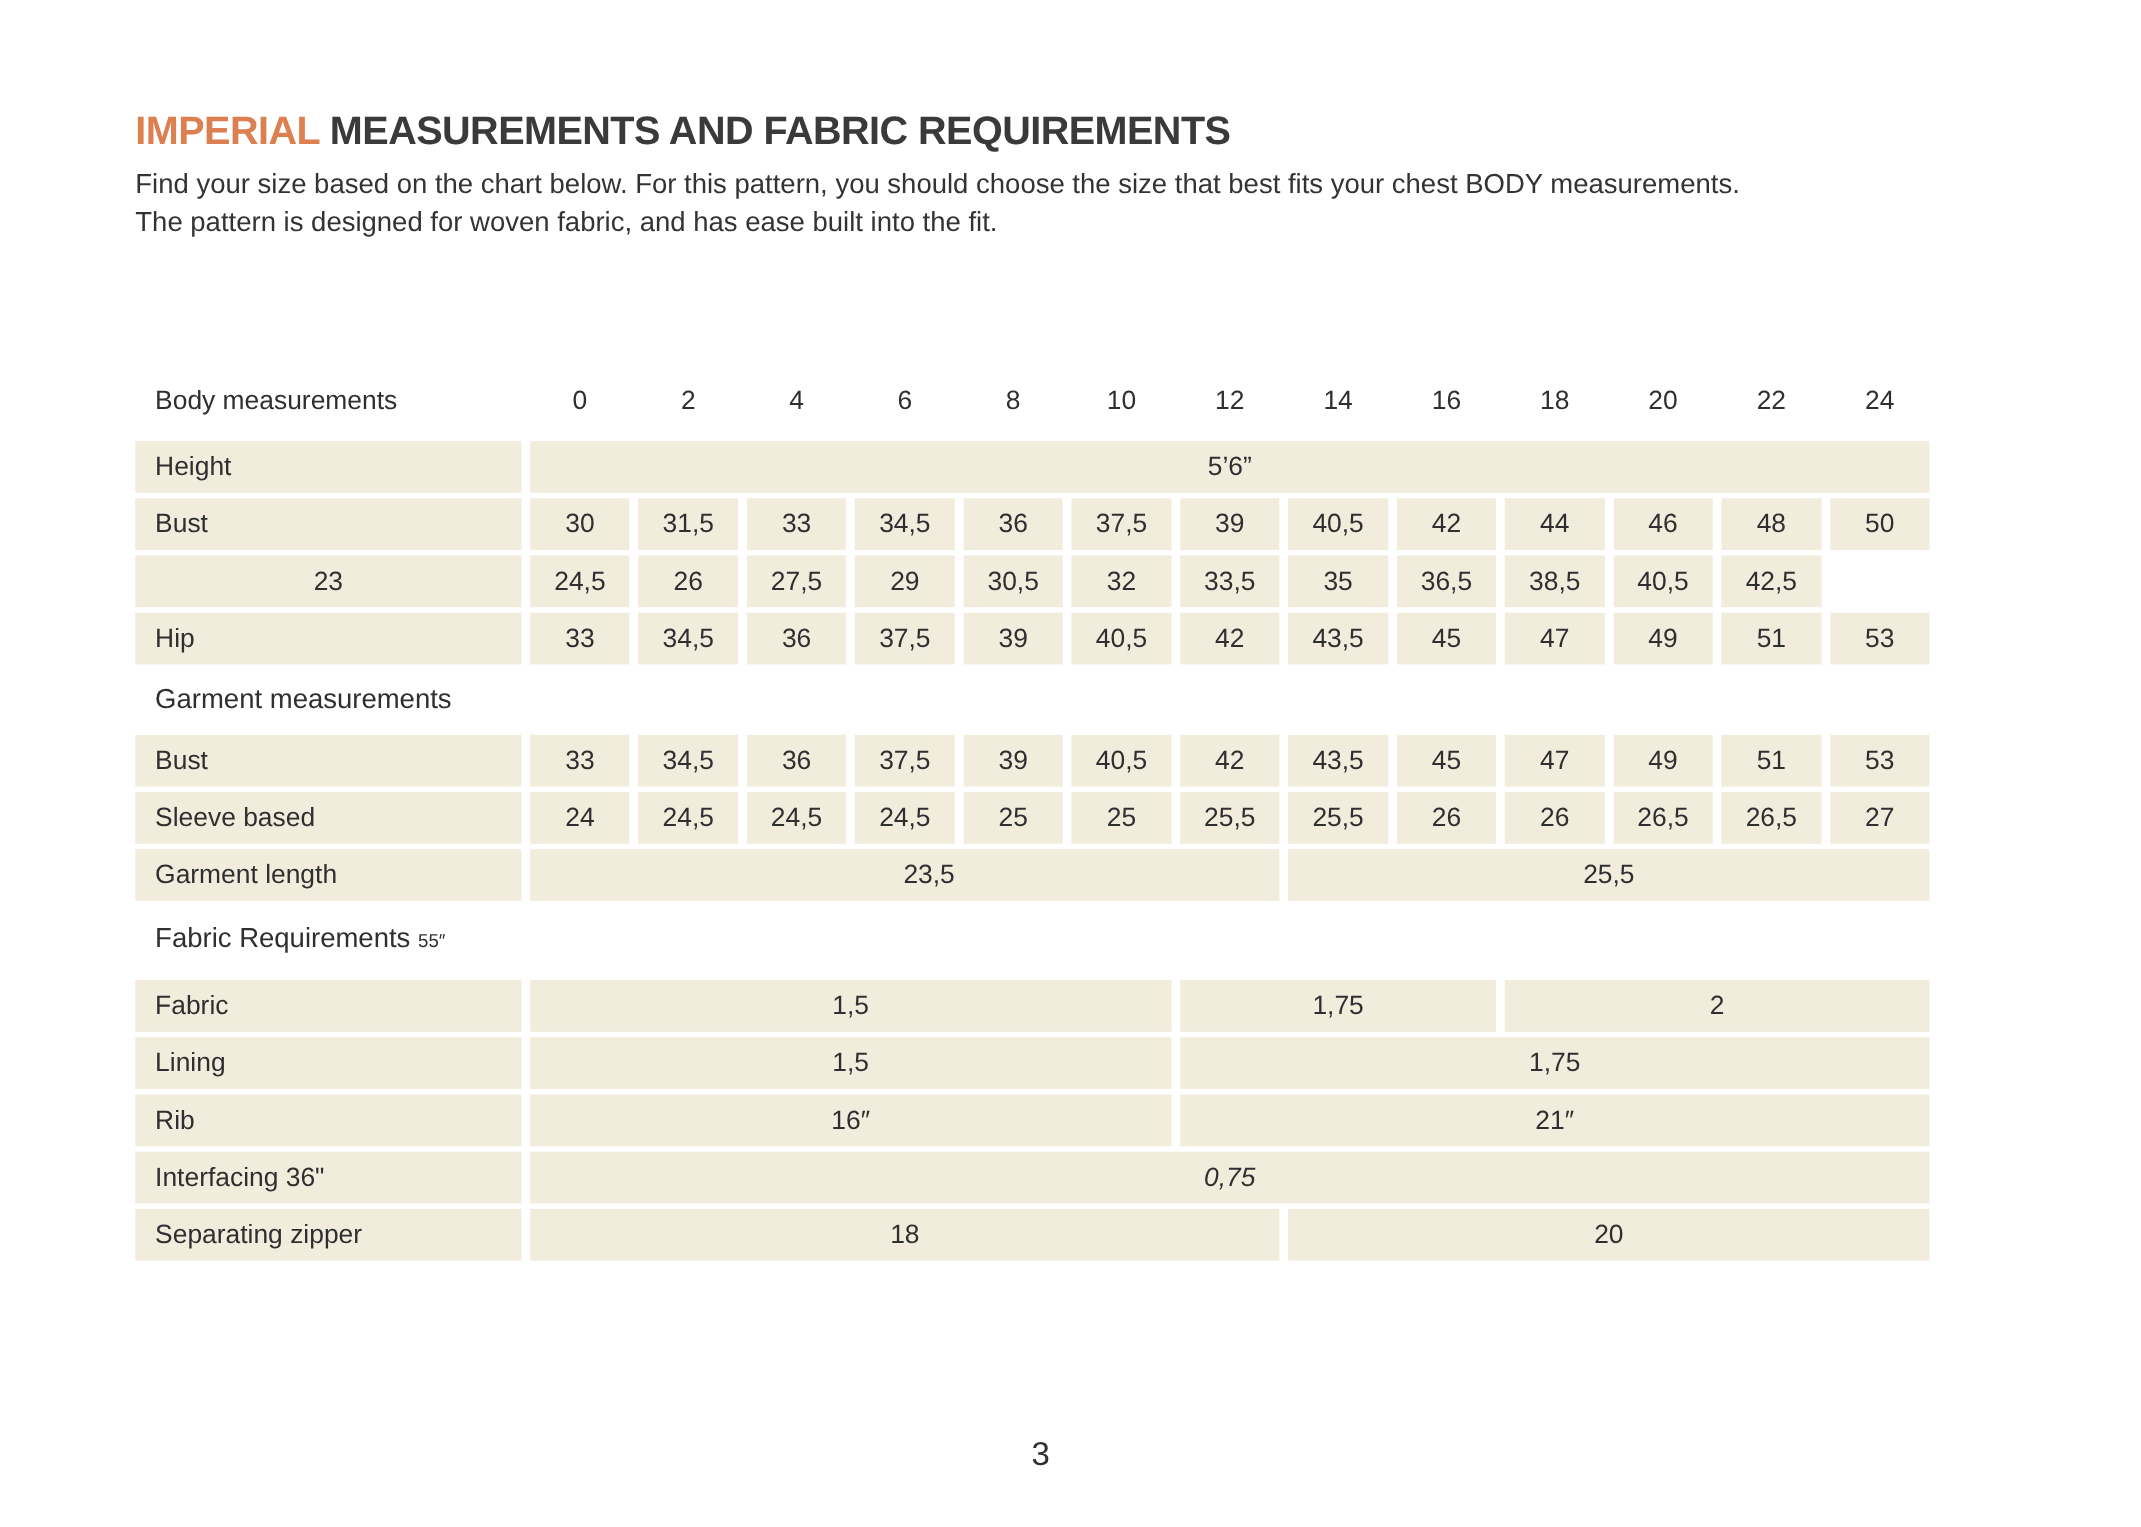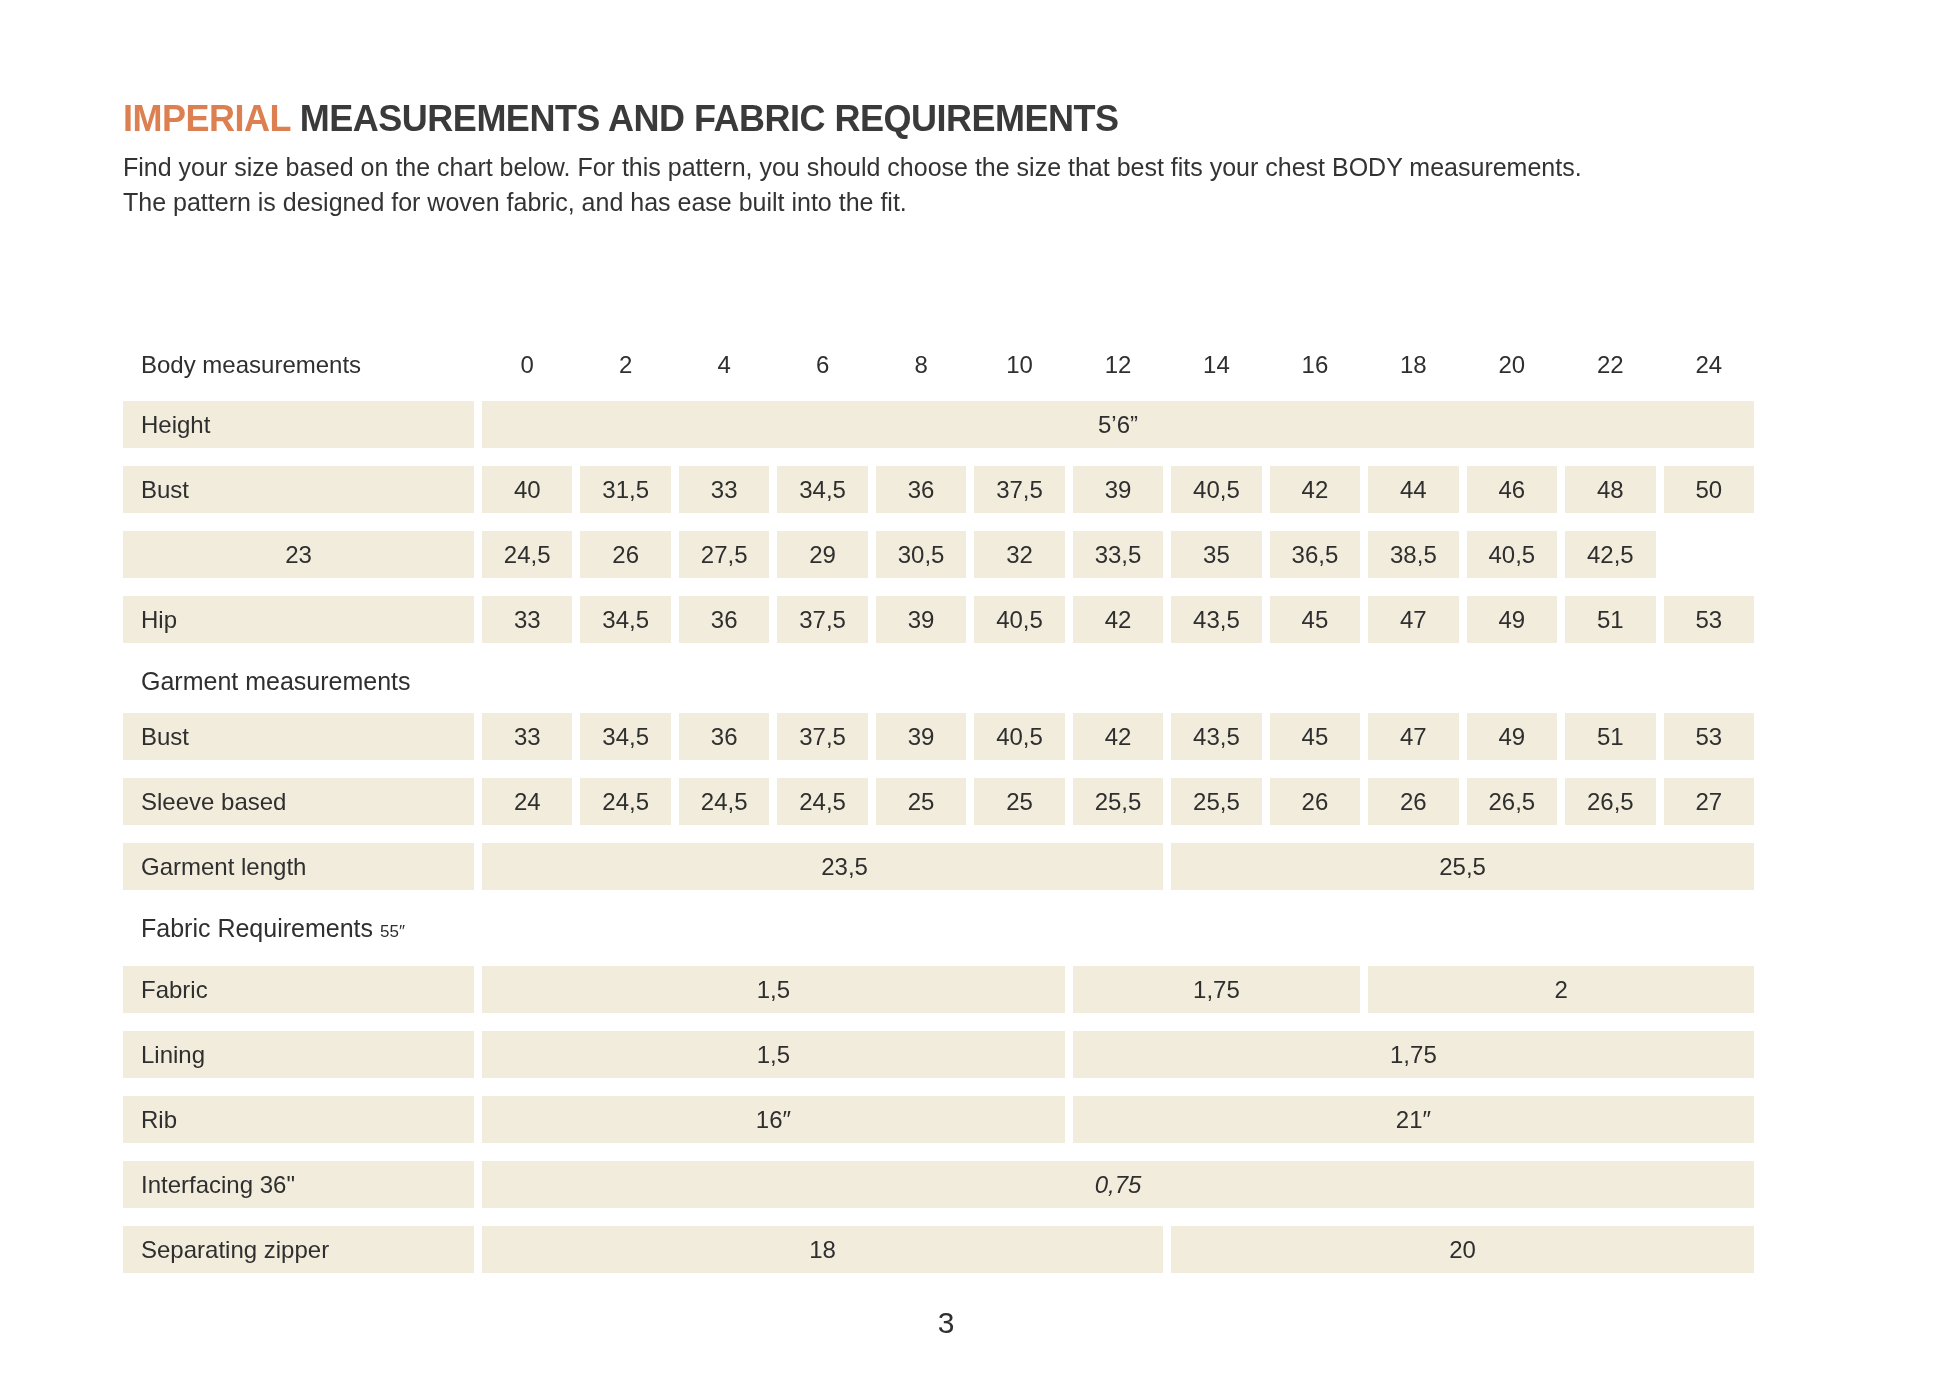--- a/index.html
+++ b/index.html
@@ -27,21 +27,21 @@
     margin: 10px 0 0 0;
     font-size: 25px;
     line-height: 35px;
     color: #333333;
   }
   .size-table { margin-top: 122px; }
   .row {
     display: grid;
     grid-template-columns: 351px repeat(13, 1fr);
     column-gap: 8px;
-    margin-bottom: 18px;
+    margin-bottom: 5px;
   }
   .row.header { margin-bottom: 13px; }
   .cell {
     background: #f2ecdc;
     height: 47px;
     display: flex;
     align-items: center;
     justify-content: center;
     font-size: 24px;
     color: #2f2f2f;
@@ -101,21 +101,21 @@
         <div class="cell">20</div>
         <div class="cell">22</div>
         <div class="cell">24</div>
       </div>
       <div class="row data">
         <div class="cell label-cell">Height</div>
         <div class="cell value-cell" style="grid-column: span 13;">5’6”</div>
       </div>
       <div class="row data">
         <div class="cell label-cell">Bust</div>
-        <div class="cell value-cell">40</div>
+        <div class="cell value-cell">30</div>
         <div class="cell value-cell">31,5</div>
         <div class="cell value-cell">33</div>
         <div class="cell value-cell">34,5</div>
         <div class="cell value-cell">36</div>
         <div class="cell value-cell">37,5</div>
         <div class="cell value-cell">39</div>
         <div class="cell value-cell">40,5</div>
         <div class="cell value-cell">42</div>
         <div class="cell value-cell">44</div>
         <div class="cell value-cell">46</div>

